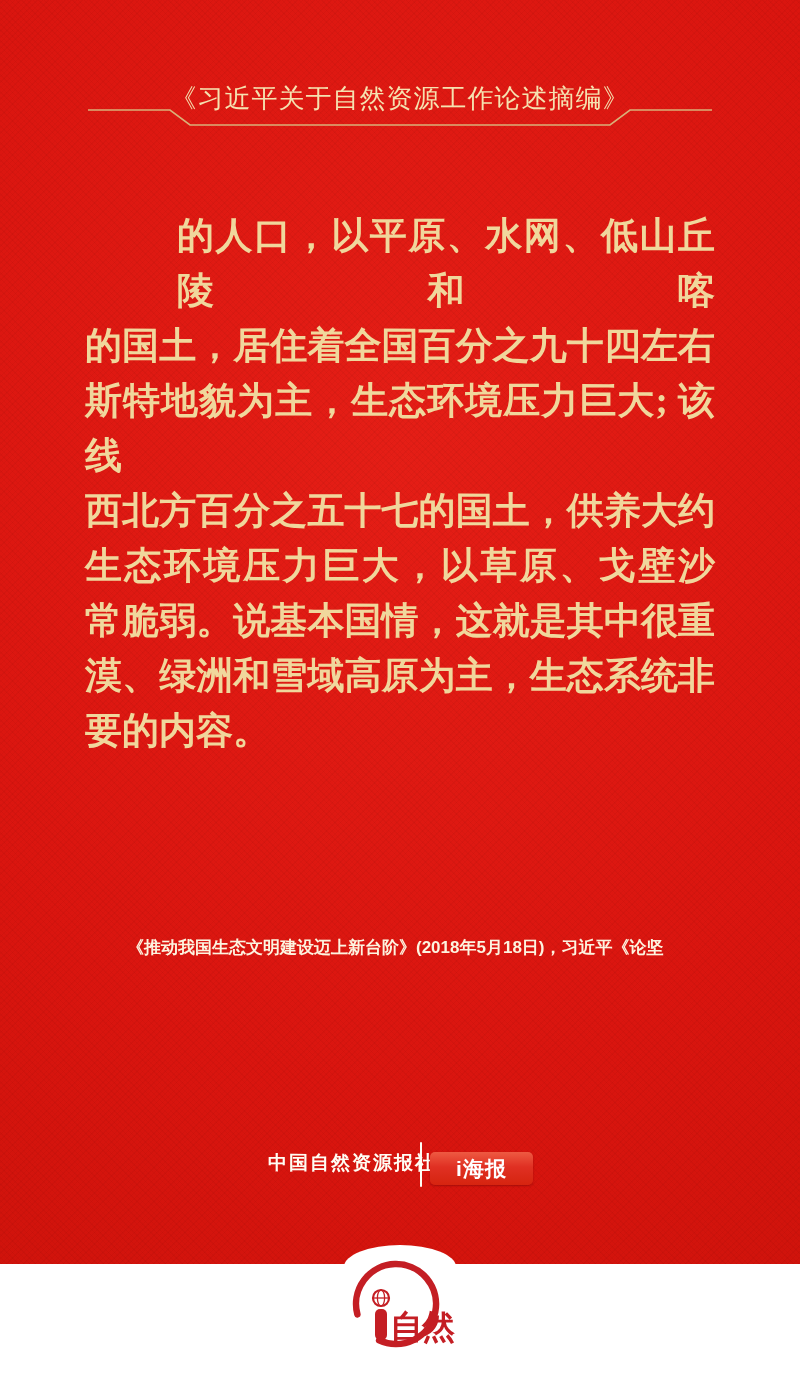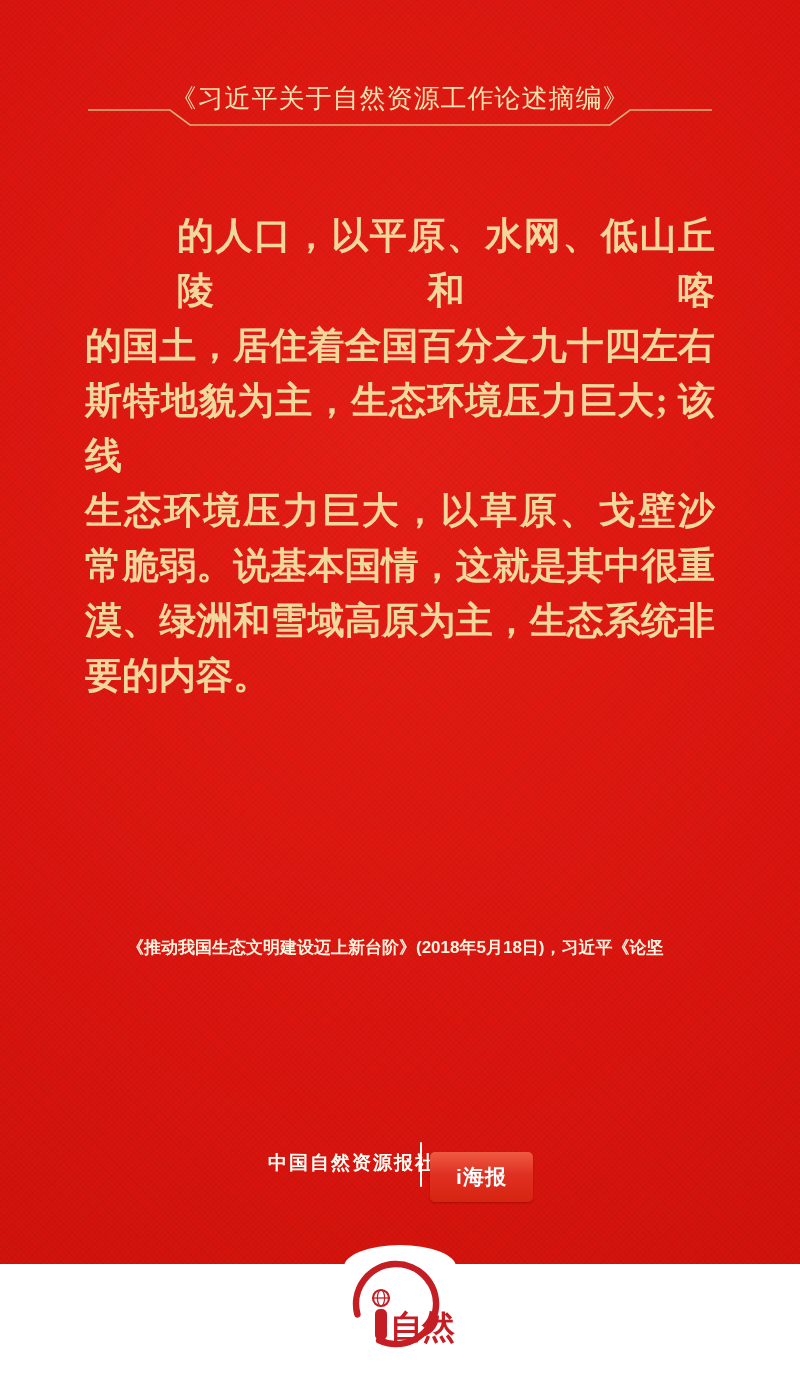--- a/index.html
+++ b/index.html
@@ -37,21 +37,21 @@
   .publisher{
     position:absolute;left:268px;top:1152px;
     font-size:19px;line-height:22px;letter-spacing:2px;font-weight:700;
     color:var(--footer-white,#fffdf4);
   }
   .footer-divider{
     position:absolute;left:420px;top:1142px;width:2px;height:45px;
     background:var(--footer-white,#fffdf4);border-radius:1px;
   }
   .iposter-badge{
-    position:absolute;left:430px;top:1152px;width:103px;height:50px;
+    position:absolute;left:430px;top:1152px;width:103px;height:33px;
     background:linear-gradient(180deg,#ee5a42 0%,#e03023 45%,#d6240f 100%);
     border-radius:5px;display:flex;align-items:center;justify-content:center;
     box-shadow:0 1px 2px rgba(80,0,0,.35);
   }
   .iposter-badge .badge-label{
     font-family:"Liberation Sans","DejaVu Sans",sans-serif;
     font-size:21px;font-weight:700;color:#ffffff;letter-spacing:1px;
   }
   .bottom-band{
     position:absolute;left:0;top:1264px;width:800px;height:118px;background:#ffffff;
@@ -70,20 +70,21 @@
   <div class="header-title">《习近平关于自然资源工作论述摘编》</div>
 
   <svg class="deco-svg" width="800" height="32" viewBox="0 0 800 32">
     <polyline points="88,10 170,10 190,25 610,25 630,10 712,10" fill="none" stroke="#d9b97e" stroke-width="1.6" opacity="0.95"></polyline>
   </svg>
 
   <div class="body-text">
       <div class="body-line">的人口，以平原、水网、低山丘陵和喀</div>
       <div class="body-line">的国土，居住着全国百分之九十四左右</div>
       <div class="body-line">斯特地貌为主，生态环境压力巨大; 该线</div>
+      <div class="body-line">西北方百分之五十七的国土，供养大约</div>
       <div class="body-line">生态环境压力巨大，以草原、戈壁沙</div>
       <div class="body-line">常脆弱。说基本国情，这就是其中很重</div>
       <div class="body-line">漠、绿洲和雪域高原为主，生态系统非</div>
       <div class="body-line">要的内容。</div>
     </div>
 
   <div class="citation">
       <div class="cite-line">《推动我国生态文明建设迈上新台阶》(2018年5月18日)，习近平《论坚</div>
     </div>
 

